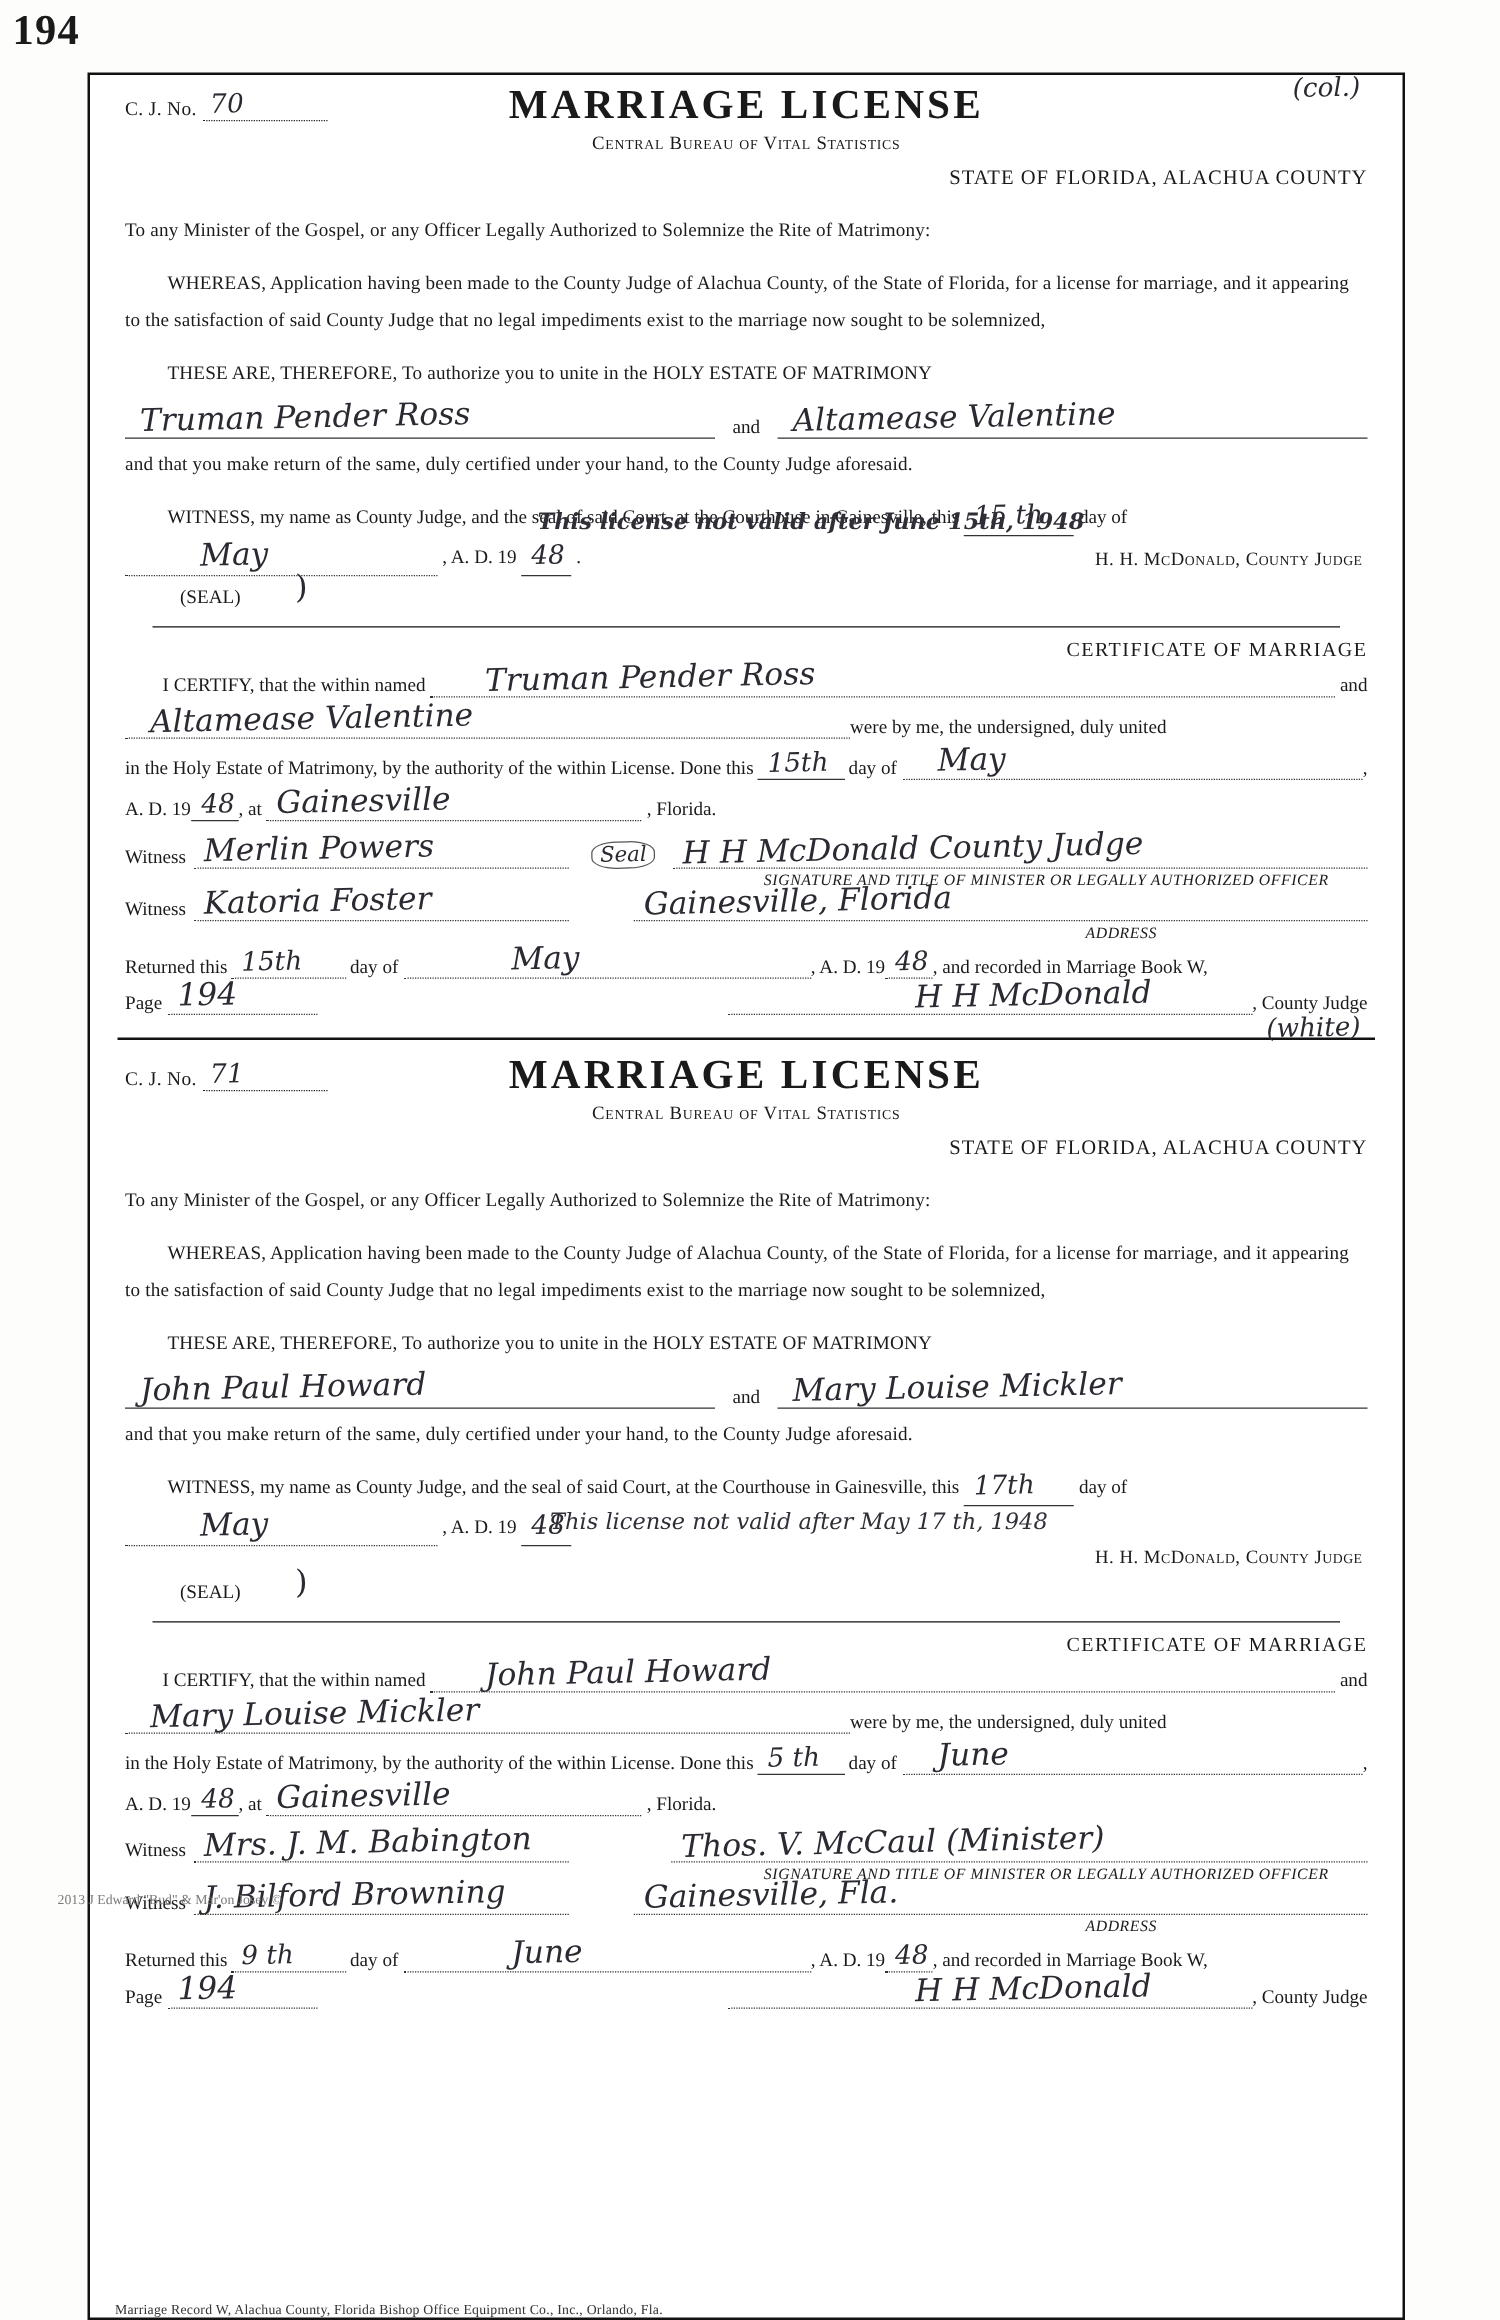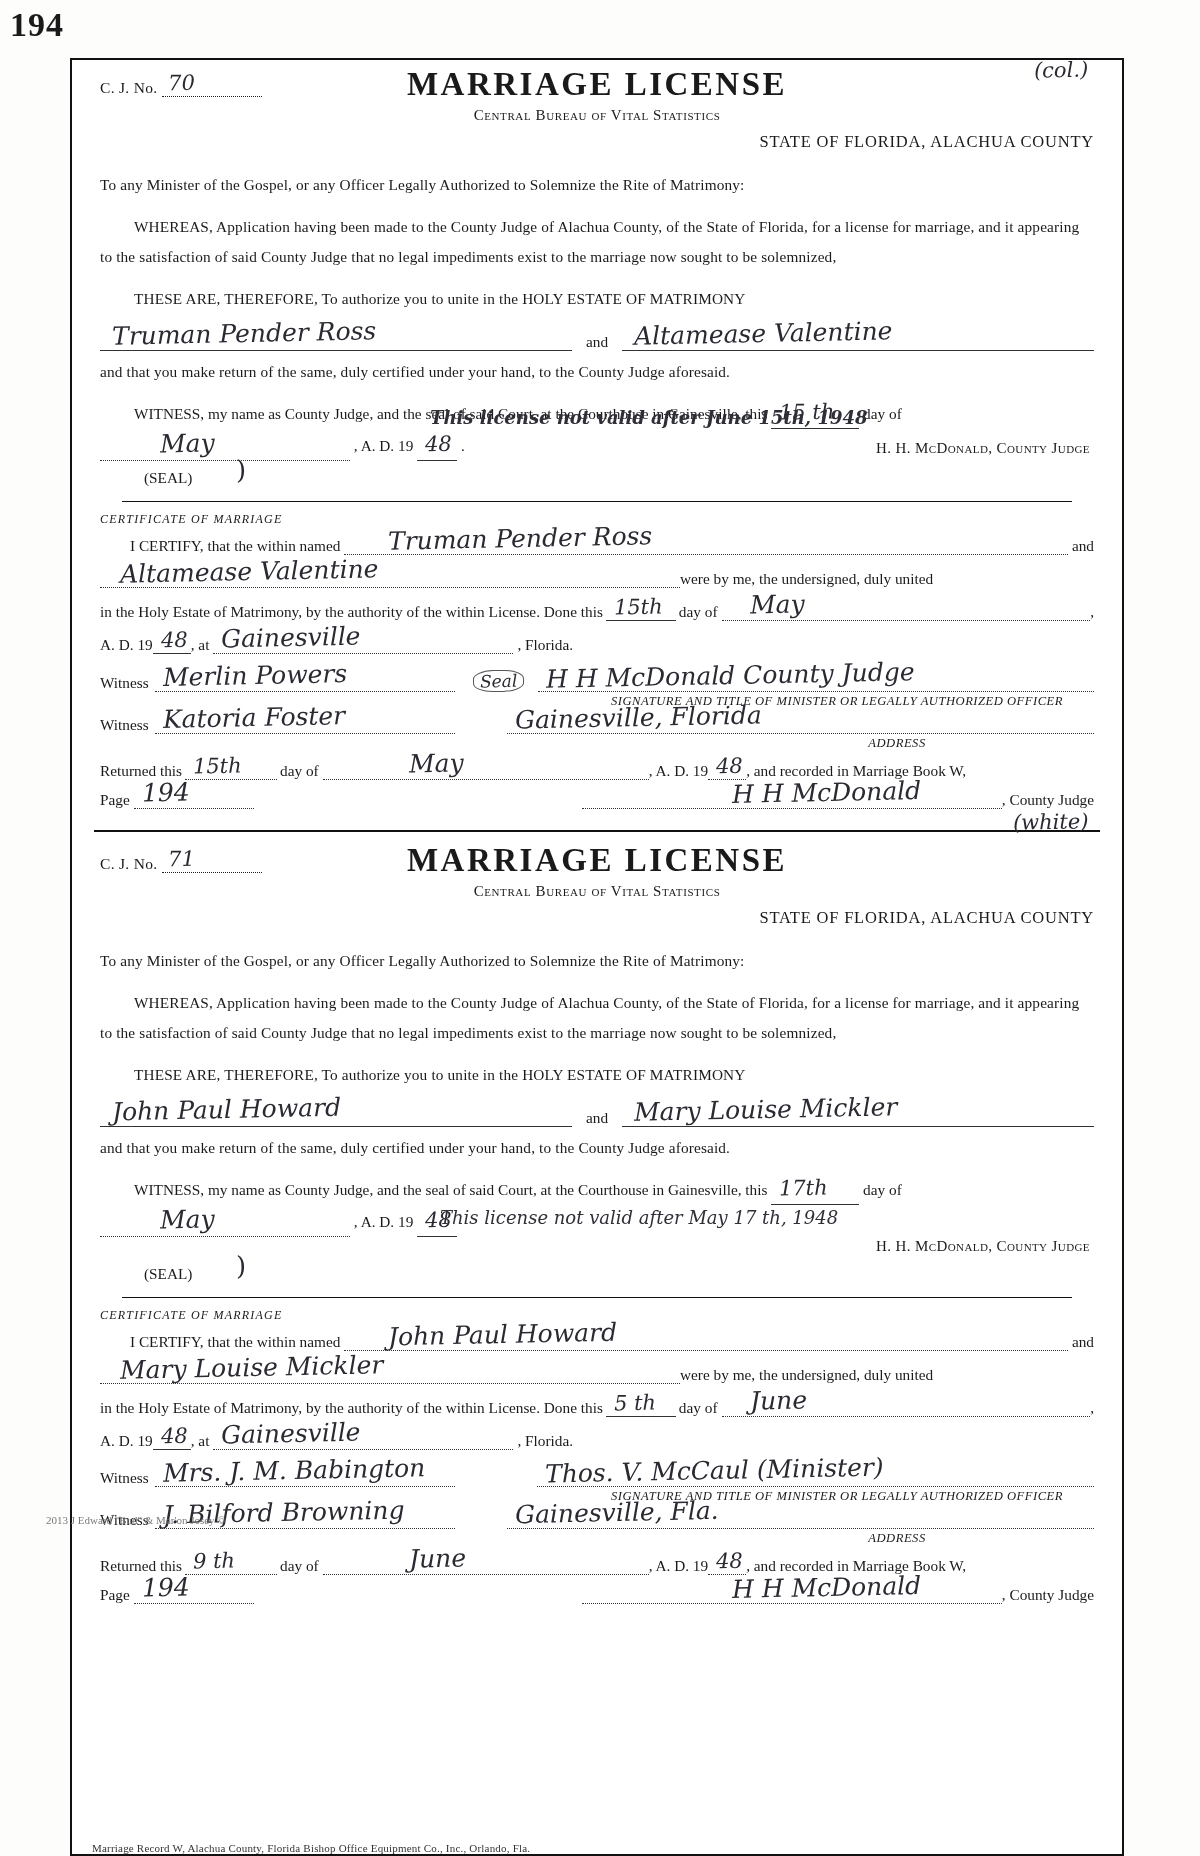--- a/index.html
+++ b/index.html
@@ -131,25 +131,24 @@
     height:20px;
     vertical-align:bottom;
   }
   .dot .hand { position:absolute; left:8px; bottom:1px; }
   .judge-sig {
     font-size:15px;
     font-variant:small-caps;
     letter-spacing:0.4px;
   }
   .cert-title {
-    text-align:left;
-    font-size:12px;
+    text-align:right;
+    font-size:16px;
     letter-spacing:1.2px;
     margin:10px 0 6px;
-    font-style:italic;
   }
   .hr-thin { border-top:1.4px solid #111; margin:8px 22px 0; }
   .row { display:flex; align-items:flex-end; font-size:15.3px; margin-top:7px; }
   .small-caps-label {
     font-variant:small-caps;
     font-size:12.6px;
     letter-spacing:0.5px;
     text-align:center;
     font-style:italic;
   }

